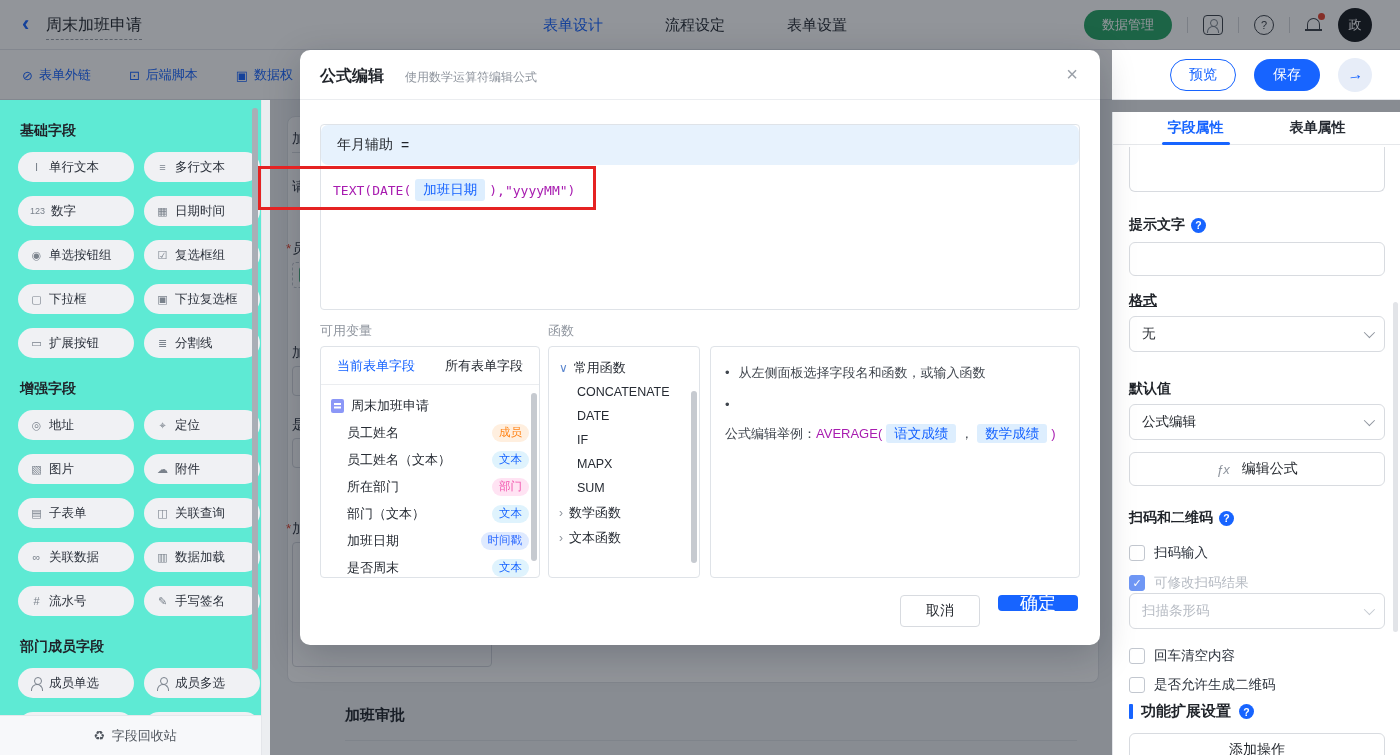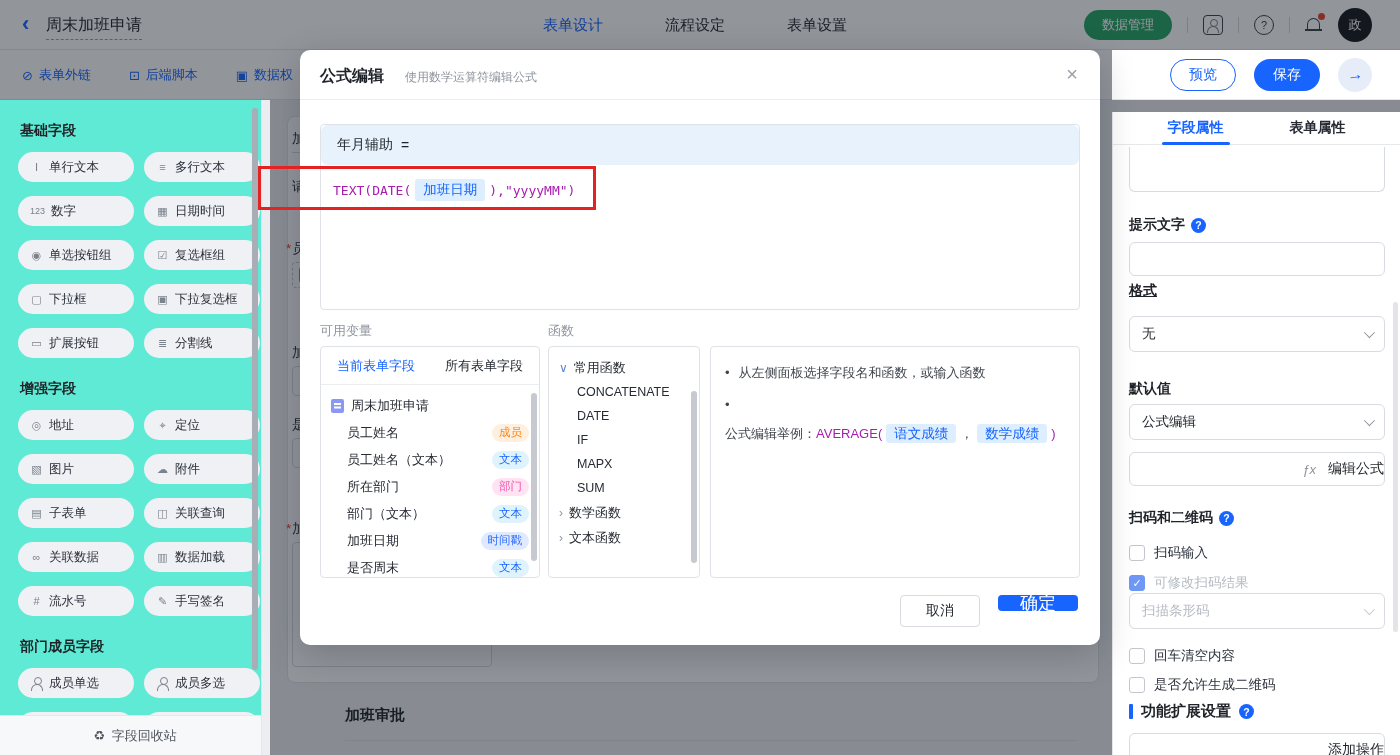--- a/index.html
+++ b/index.html
@@ -69,21 +69,21 @@
   .r-tab.active { color:#1764ff; }
   .r-tab.active::after { content:""; position:absolute; left:-6px; right:-6px; bottom:-1px; height:3px; background:#1764ff; border-radius:2px; }
   .r-lab { position:absolute; left:16px; font-size:14px; font-weight:600; color:#1f2329; display:flex; align-items:center; gap:6px; }
   .q-blue { width:15px; height:15px; border-radius:50%; background:#1764ff; color:#fff; font-size:10.5px; font-weight:bold; display:flex; align-items:center; justify-content:center; }
   .r-input { position:absolute; left:16px; width:256px; height:34px; border:1px solid #d8dbe0; border-radius:6px; background:#fff; }
   .r-box-empty { position:absolute; left:16px; top:35px; width:256px; height:45px; border:1px solid #d8dbe0; border-top:none; border-radius:0 0 6px 6px; background:#fff; }
   .r-select { position:absolute; left:16px; width:256px; height:36px; border:1px solid #d8dbe0; border-radius:6px; background:#fff; display:flex; align-items:center; padding:0 12px; color:#1f2329; font-size:13.5px; cursor:pointer; justify-content:space-between; }
   .r-select.disabled { color:#b6bbc3; cursor:default; }
   .caret { width:8px; height:8px; border-right:1.6px solid #8f959e; border-bottom:1.6px solid #8f959e; transform:rotate(45deg) translateY(-2px); }
   .r-select.disabled .caret { border-color:#c5cad1; }
-  .r-btn { position:absolute; left:16px; width:256px; height:34px; border:1px solid #d8dbe0; border-radius:6px; background:#fff; display:flex; align-items:center; justify-content:flex-end; gap:12px; color:#1f2329; font-size:14px; cursor:pointer; }
+  .r-btn { position:absolute; left:16px; width:256px; height:34px; border:1px solid #d8dbe0; border-radius:6px; background:#fff; display:flex; align-items:center; justify-content:center; gap:12px; color:#1f2329; font-size:14px; cursor:pointer; }
   .fx { color:#8f959e; font-style:italic; font-size:13px; }
   .cb-row { position:absolute; left:16px; display:flex; align-items:center; gap:9px; font-size:13.5px; color:#2b313b; cursor:pointer;margin-top:8px; }
   .cb { width:16px; height:16px; border:1px solid #c2c7cf; border-radius:3px; background:#fff; }
   .cb.checked { background:#6f97f5; border-color:#6f97f5; color:#fff; font-size:11px; display:flex; align-items:center; justify-content:center; }
   .cb-row.disabled { color:#b6bbc3; }
   .ext-head { position:absolute; left:16px; display:flex; align-items:center; gap:8px; font-size:15px; font-weight:bold; color:#1f2329; }
   .ext-head .bar { width:4px; height:15px; background:#1764ff; border-radius:1px; }
   .r-scroll { position:absolute; right:2px; top:190px; width:5px; height:330px; border-radius:3px; background:#e2e4e8; }
 
   
@@ -332,21 +332,21 @@
   <div class="r-tabs">
     <span class="r-tab active">字段属性</span>
     <span class="r-tab">表单属性</span>
   </div>
   <div class="r-box-empty"></div>
   <div class="r-lab" style="top:104px;">
       <span>提示文字</span>
       <span class="q-blue">?</span>
     </div>
   <div class="r-input" style="top:130px;"></div>
-  <div class="r-lab" style="top:170px;text-decoration:underline;">
+  <div class="r-lab" style="top:180px;text-decoration:underline;">
       <span>格式</span>
     </div>
   <div class="r-select" style="top:204px;">
       <span>无</span>
       <span class="caret"></span>
     </div>
   <div class="r-lab" style="top:268px;">
       <span>默认值</span>
     </div>
   <div class="r-select" style="top:292px;">

